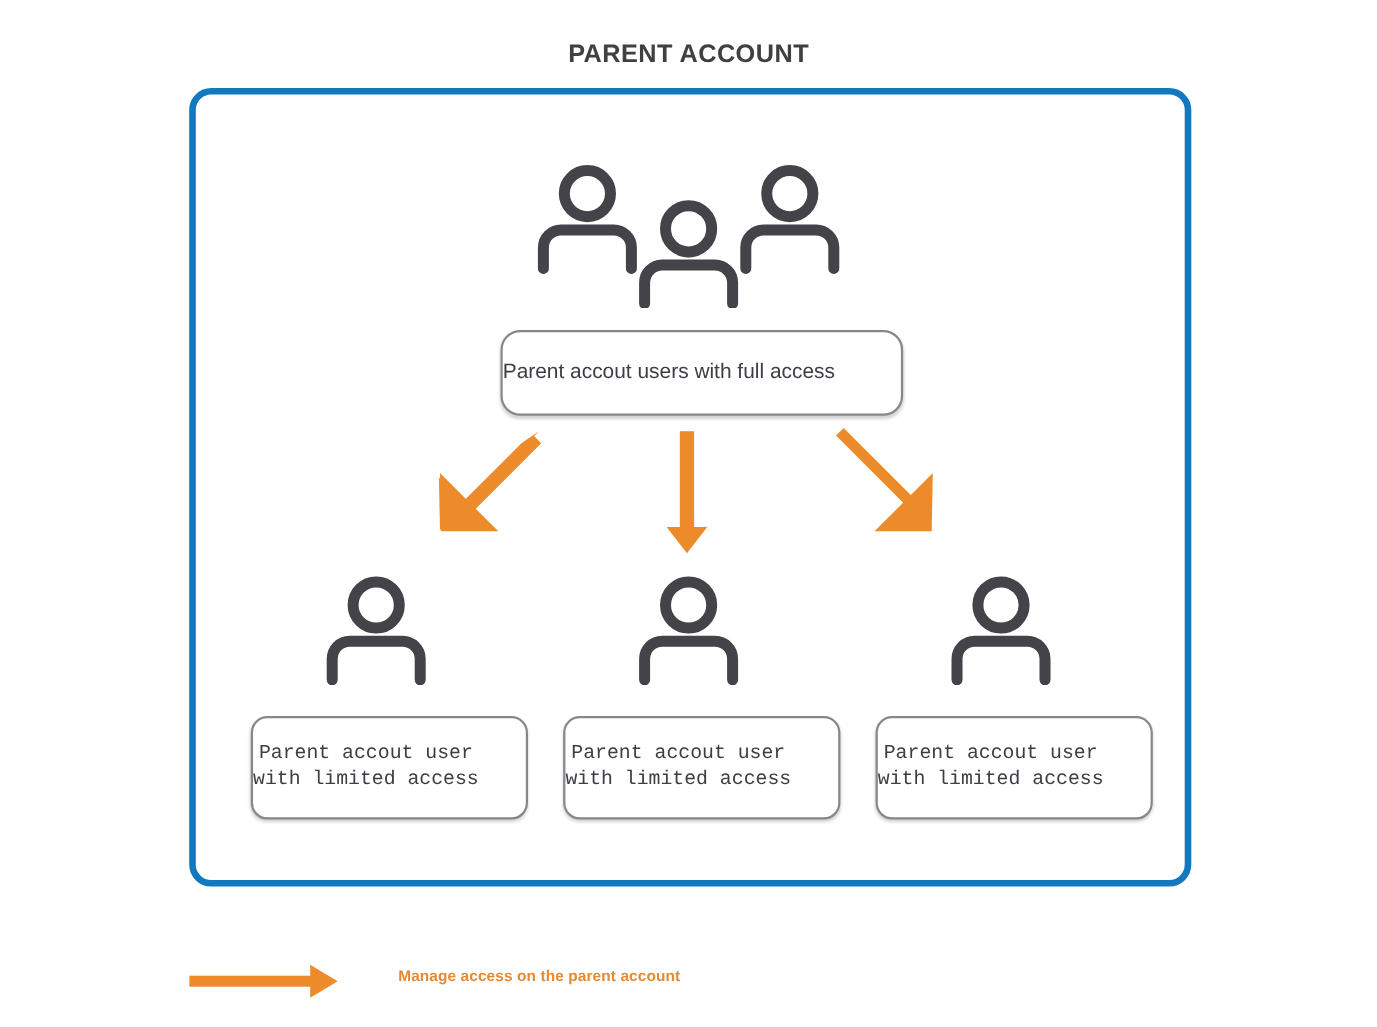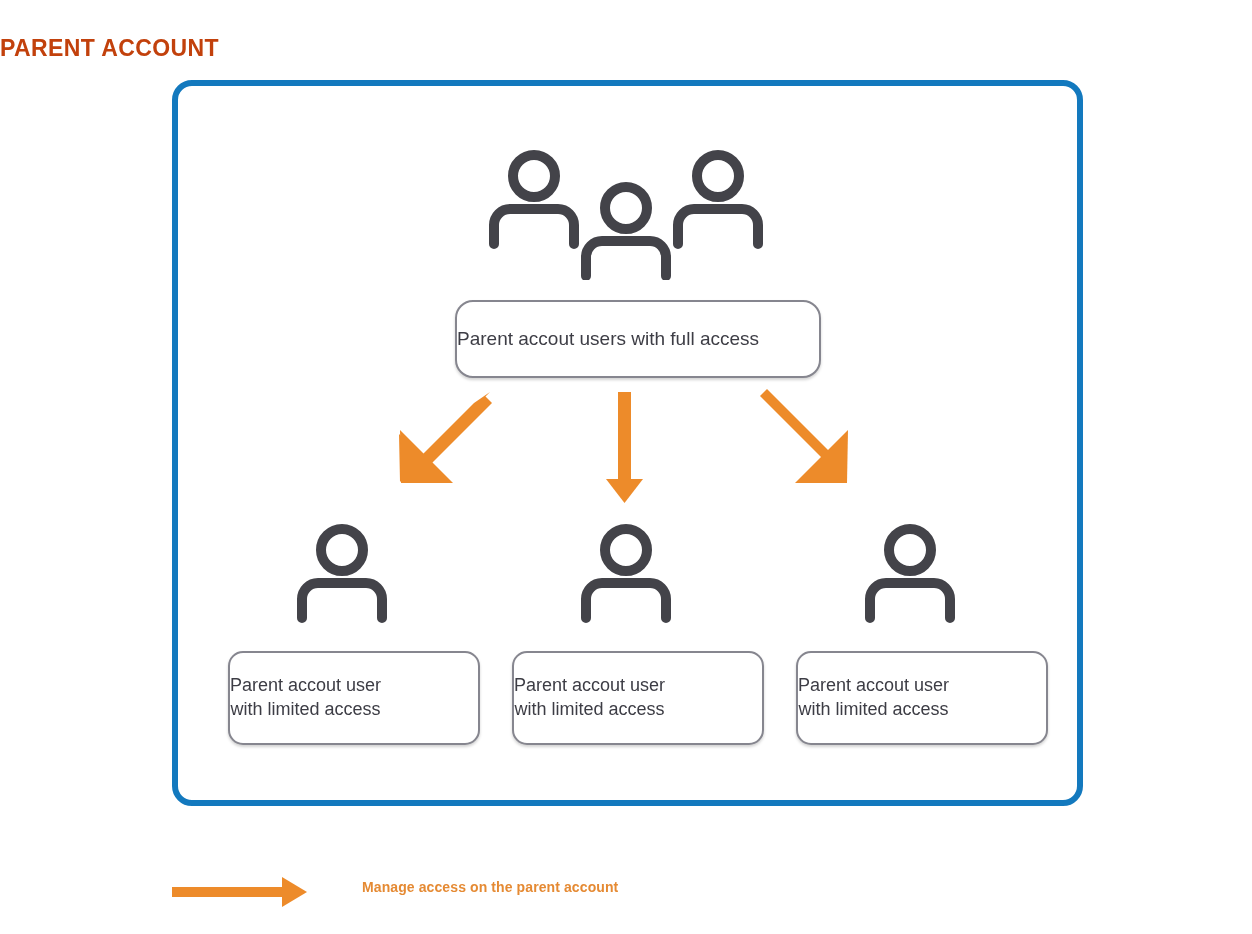--- a/index.html
+++ b/index.html
@@ -15,25 +15,25 @@
     font-family: "Liberation Sans", sans-serif;
     -webkit-font-smoothing: antialiased;
   }
 
   
   .page-title {
     position: absolute;
     left: 0;
     top: 35px;
     width: 1252px;
-    text-align: left;
+    text-align: center;
     font-size: 23px;
     font-weight: bold;
     letter-spacing: 0.4px;
-    color: #c2410c;
+    color: #404040;
   }
 
   
   .account-frame {
     position: absolute;
     left: 172px;
     top: 80px;
     width: 911px;
     height: 726px;
     box-sizing: border-box;
@@ -93,21 +93,21 @@
     font-size: 19px;
   }
   .label-box.child {
     width: 252px;
     height: 94px;
     font-size: 18px;
   }
   .label-box.c1 { left: 216px; top: 651px; }
   .label-box.c2 { left: 500px; top: 651px; }
   .label-box.c3 { left: 784px; top: 651px; }
-  .label-box .line { display: block; }
+  .label-box .line { display: block; font-family: Liberation Mono, monospace; }
 
   
   .legend {
     position: absolute;
     left: 172px;
     top: 868px;
     width: 700px;
     height: 50px;
   }
   .legend-arrow {

